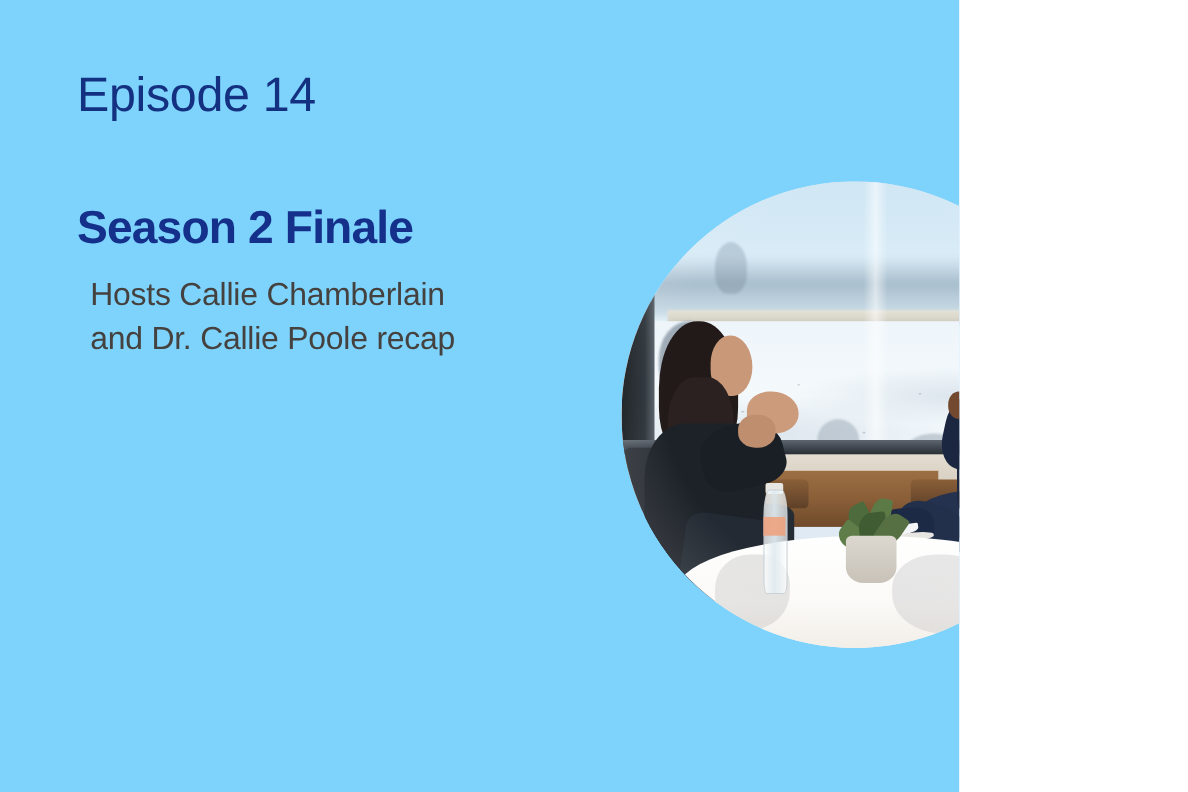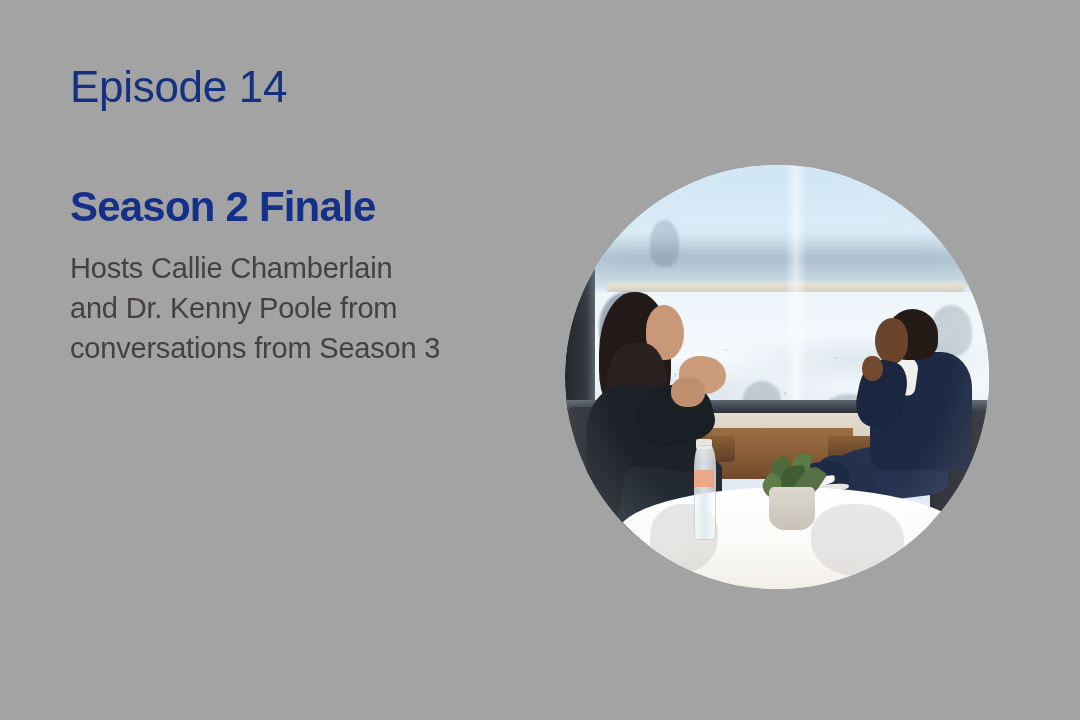--- a/index.html
+++ b/index.html
@@ -8,23 +8,23 @@
   }
   body {
     width: 1080px;
     height: 720px;
     overflow: hidden;
     font-family: "Liberation Sans", sans-serif;
   }
 
   #card {
     position: relative;
-    width: 1080px;
+    width: 872px;
     height: 720px;
-    background: #a3a3a3;
+    background: #7dd3fc;
     overflow: hidden;
   }
 
   
   #text-col {
     position: absolute;
     left: 70px;
     top: 60px;
     width: 470px;
   }
@@ -48,20 +48,21 @@
     white-space: nowrap;
   }
 
   #episode-desc {
     margin-top: 16px;
     font-size: 29px;
     line-height: 40px;
     font-weight: 400;
     letter-spacing: -0.2px;
     color: #45413f;
+    margin-left: 12px;
   }
   #episode-desc .ln { display: block; white-space: nowrap; }
 
   
   #photo-circle {
     position: absolute;
     left: 565px;
     top: 165px;
     width: 424px;
     height: 424px;
@@ -312,22 +313,21 @@
 <div id="card">
 
   <div id="text-col">
 
     <div id="episode-label">Episode 14</div>
 
     <div id="episode-title">Season 2 Finale</div>
 
     <div id="episode-desc">
       <span class="ln">Hosts Callie Chamberlain</span>
-      <span class="ln">and Dr. Kenny Poole from</span>
-      <span class="ln">conversations from Season 3</span>
+      <span class="ln">and Dr. Callie Poole recap</span>
     </div>
 
   </div>
 
   <div id="photo-circle">
     <div class="ph sky"></div>
     <div class="ph treeline"></div>
     <div class="ph tree tree-e"></div>
     <div class="ph building"></div>
     <div class="ph snowfield"></div>

